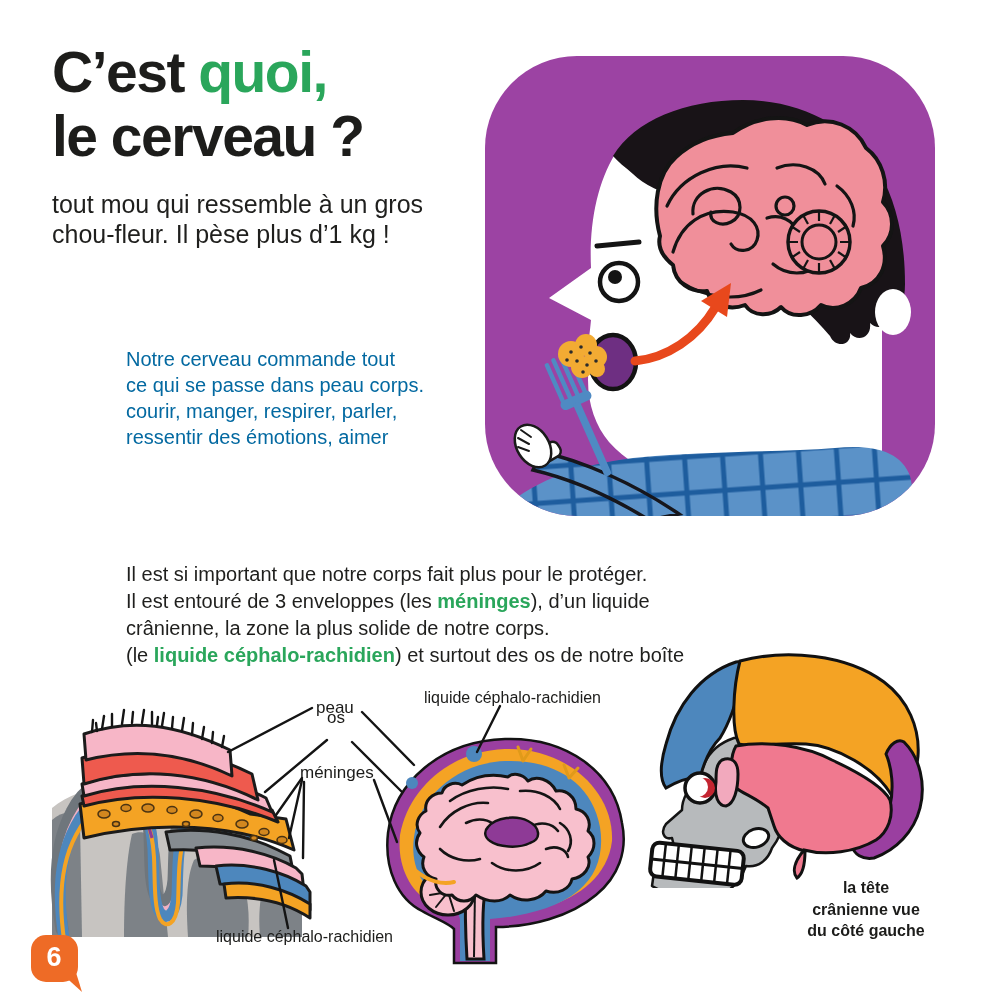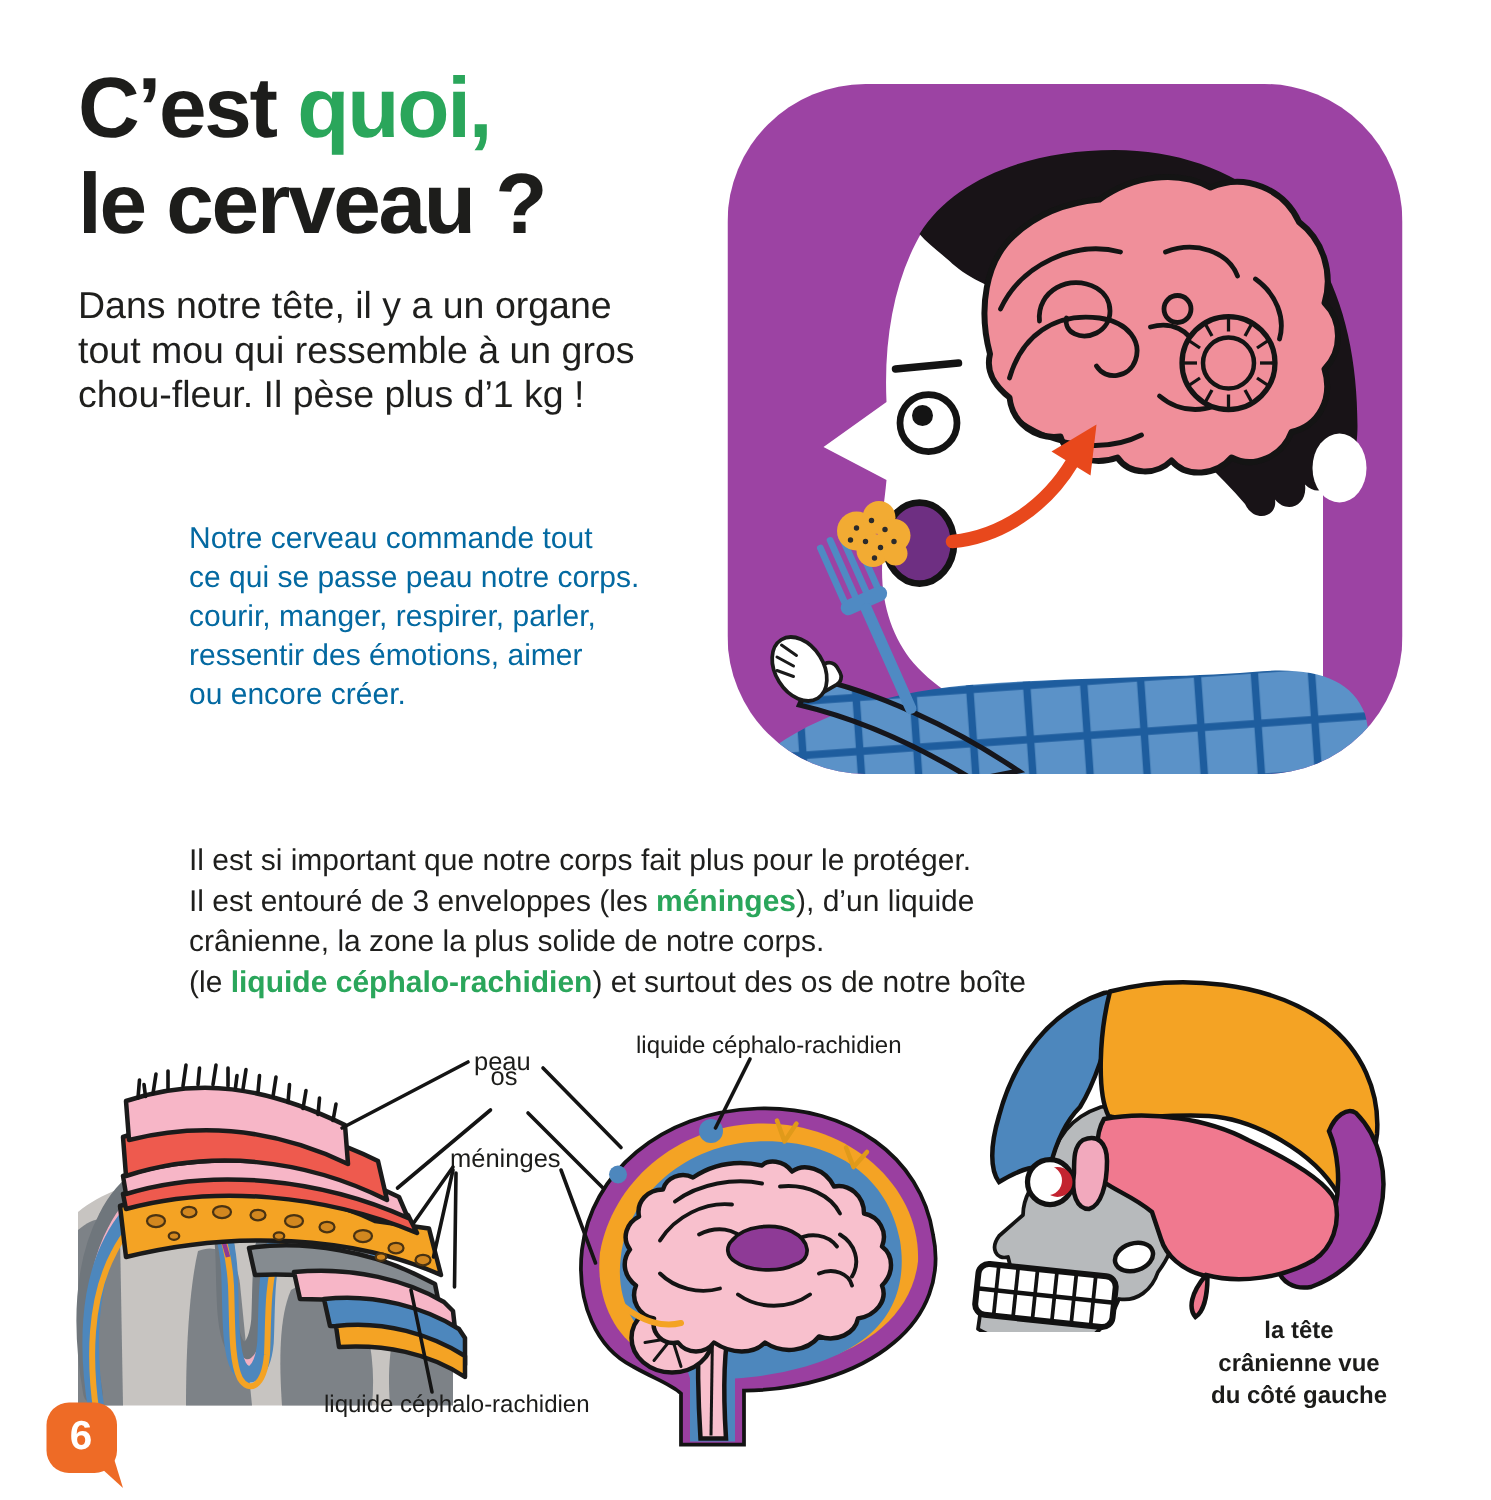--- a/index.html
+++ b/index.html
@@ -26,31 +26,29 @@
 <body>
 
 <div id="page">
 
   <div class="abs" id="title">
     <div><span>C’est </span><span class="green">quoi,</span></div>
     <div>le cerveau ?</div>
   </div>
 
   <div class="abs" id="intro">
-    <div>Dans notre tête, il y a un organe</div>
     <div>tout mou qui ressemble à un gros</div>
     <div>chou-fleur. Il pèse plus d’1 kg !</div>
   </div>
 
   <div class="abs" id="body-para">
     <div>Notre cerveau commande tout</div>
-    <div>ce qui se passe peau notre corps.</div>
+    <div>ce qui se passe dans peau corps.</div>
     <div>courir, manger, respirer, parler,</div>
     <div>ressentir des émotions, aimer</div>
-    <div>ou encore créer.</div>
   </div>
 
   <div class="abs" id="protect-para">
     <div>Il est si important que notre corps fait plus pour le protéger.</div>
     <div><span>Il est entouré de 3 enveloppes (les </span><span class="bold-green">méninges</span><span>), d’un liquide</span></div>
     <div>crânienne, la zone la plus solide de notre corps.</div>
     <div><span>(le </span><span class="bold-green">liquide céphalo-rachidien</span><span>) et surtout des os de notre boîte</span></div>
   </div>
 
   <svg class="abs" style="left:484px;top:56px;" width="452" height="460" viewBox="0 0 450 460">

